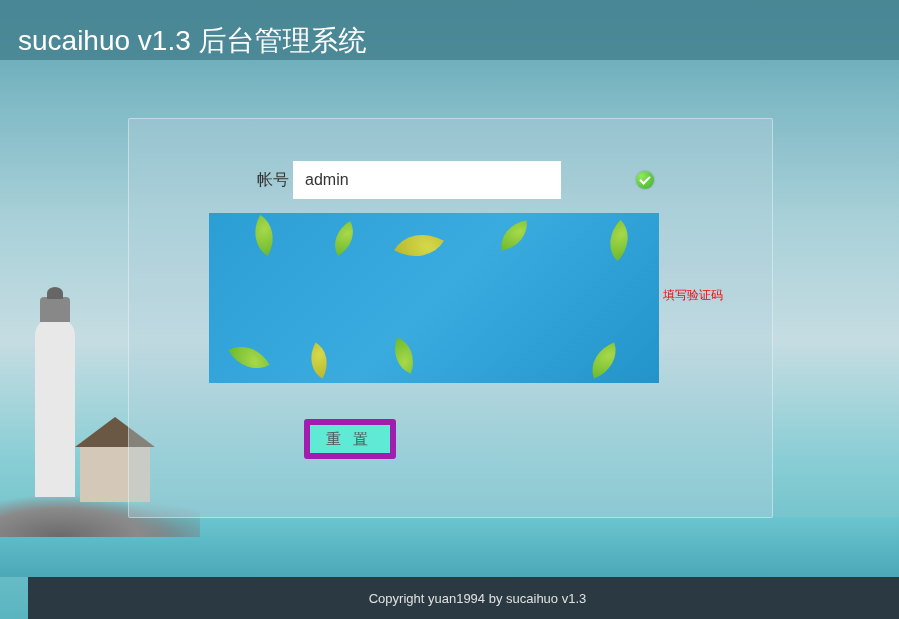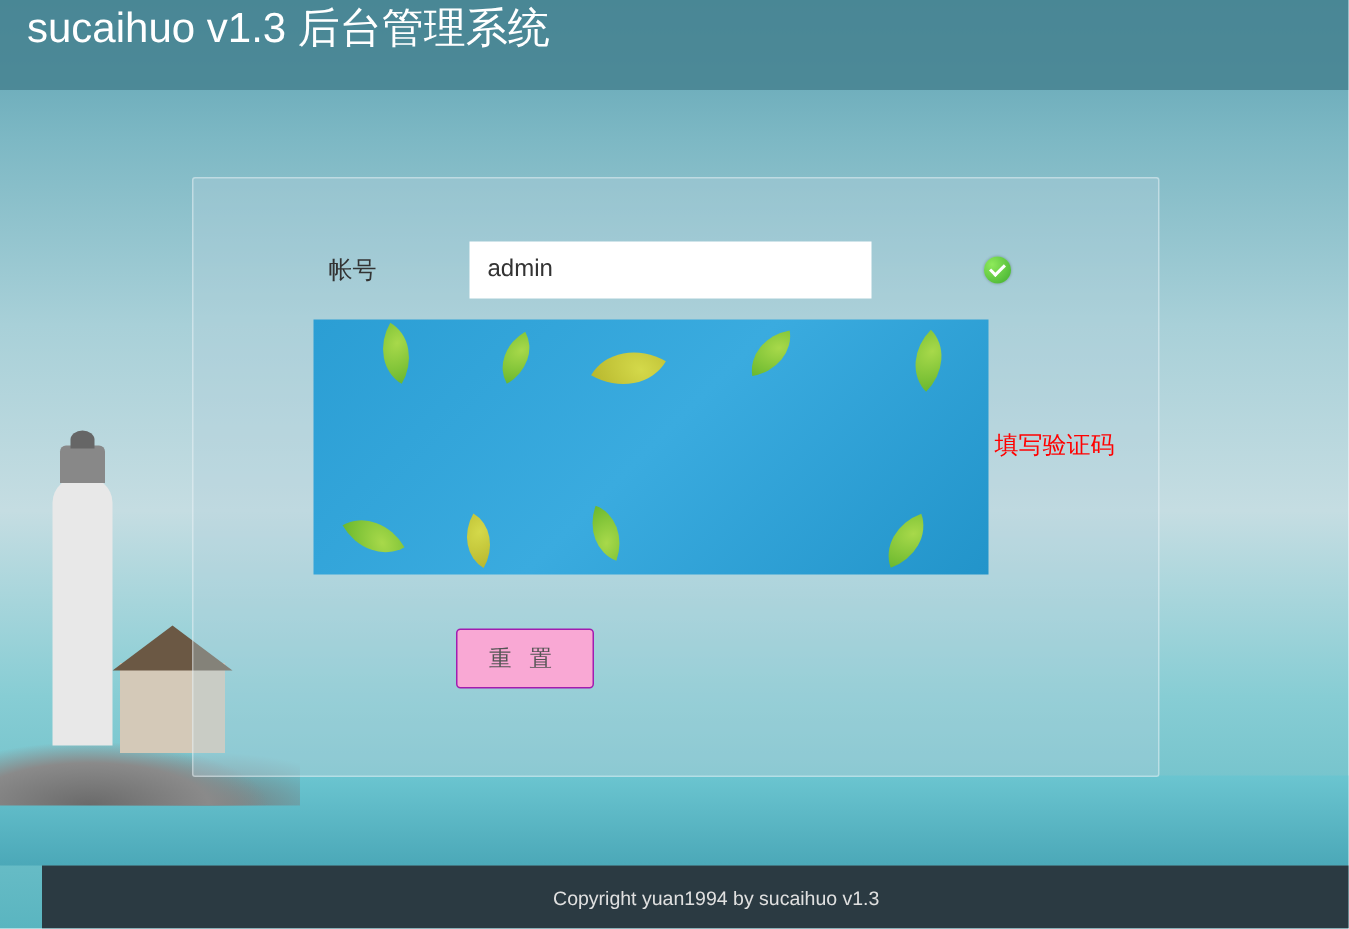--- a/index.html
+++ b/index.html
@@ -88,21 +88,21 @@
     }
     
     .header {
       position: absolute;
       top: 0;
       left: 0;
       width: 100%;
       height: 60px;
       background: rgba(70, 130, 145, 0.85);
       display: flex;
-      align-items: flex-start;
+      align-items: flex-end;
       padding-left: 18px;
     }
     .header-title {
       color: #fff;
       font-size: 28px;
       font-weight: normal;
     }
     
     .login-panel {
       position: absolute;
@@ -121,21 +121,22 @@
       align-items: center;
     }
     .row-account {
       top: 42px;
       left: 90px;
     }
     .form-label {
       color: #333;
       font-size: 16px;
       width: 70px;
-      margin-right: 24px;
+      text-align: right;
+      margin-right: 4px;
     }
     .text-input {
       width: 268px;
       height: 38px;
       border: none;
       padding: 0 12px;
       font-size: 16px;
       color: #333;
       background: #fff;
       outline: none;
@@ -186,21 +187,21 @@
     .leaf.l6 { bottom: 8px; left: 25px; transform: rotate(150deg) scale(0.95); }
     .leaf.l7 { bottom: 5px; left: 95px; background: radial-gradient(ellipse at 40% 30%, #d4d94a, #b8b82e); transform: rotate(30deg) scale(0.8); }
     .leaf.l8 { bottom: 10px; left: 180px; transform: rotate(200deg) scale(0.85); }
     .leaf.l9 { bottom: 5px; left: 380px; transform: rotate(70deg) scale(0.9); }
     
     .error-text {
       position: absolute;
       top: 168px;
       left: 534px;
       color: #ff0000;
-      font-size: 16px;
+      font-size: 12px;
     }
     
     .button-row {
       position: absolute;
       top: 300px;
       left: 175px;
       display: flex;
       gap: 28px;
     }
     .btn {
@@ -211,23 +212,23 @@
       font-size: 15px;
       cursor: pointer;
       letter-spacing: 12px;
       text-indent: 6px;
     }
     .btn-login {
       background: #5fb95f;
       color: #fff;
     }
     .btn-reset {
-      background: #f9a8d4;
+      background: #5eead4;
       color: #555;
-      border: 1px solid #a21caf;
+      border: 6px solid #a21caf;
     }
     
     .footer {
       position: absolute;
       bottom: 0;
       left: 0;
       width: 100%;
       height: 42px;
       background: #2b3a42;
       display: flex;

